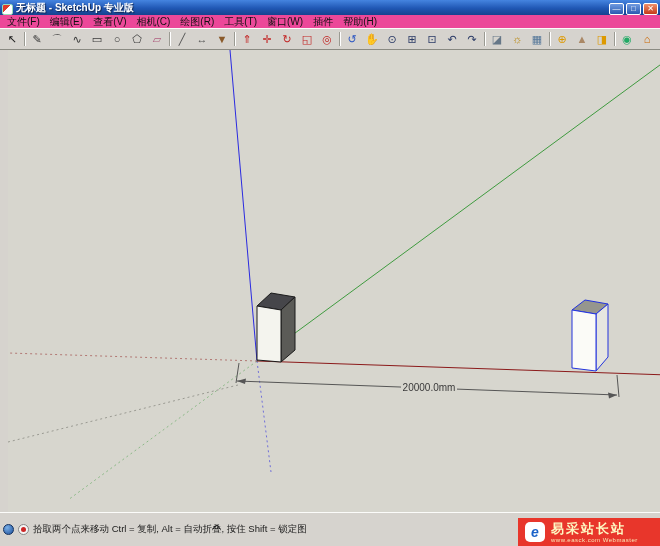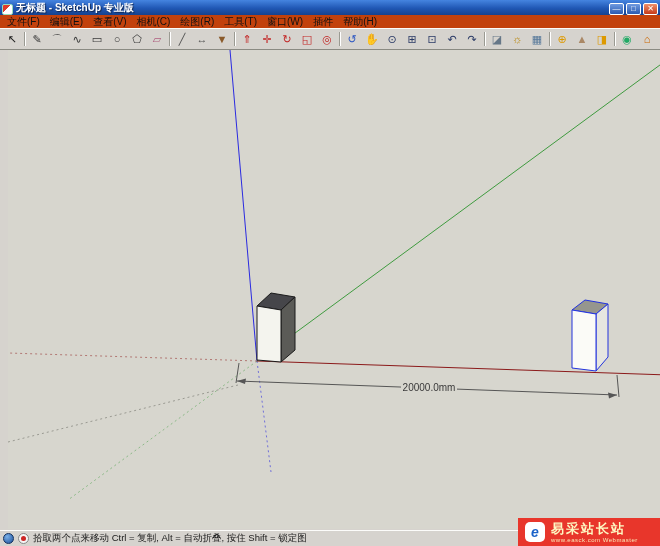--- a/index.html
+++ b/index.html
@@ -20,21 +20,21 @@
   .title-text { color:#fff; font-size:10px; font-weight:bold; flex:1;
     text-shadow:1px 1px 1px #10254e; white-space:nowrap; overflow:hidden; }
   .win-btns { display:flex; gap:2px; flex:0 0 auto; }
   .win-btn { width:15px; height:12px; border:1px solid #fff; border-radius:2px;
     background:linear-gradient(#6f9ae0,#2a5ab0); color:#fff; font-size:8px;
     line-height:10px; text-align:center; box-sizing:border-box; cursor:default; }
   .win-btn.close { background:linear-gradient(#f0906a,#c43a1a); }
   
   .menubar {
     position:absolute; top:15px; left:0; right:0; height:13px;
-    background:#c2410c; display:flex; align-items:center; font-size:10px;
+    background:#ec4899; display:flex; align-items:center; font-size:10px;
     color:#111; padding-left:2px;
   }
   .menu-item { padding:0 5px; white-space:nowrap; }
   
   .toolbar {
     position:absolute; top:28px; left:0; right:0; height:22px;
     background:#d6d3ce; border-top:1px solid #fcfcfa; border-bottom:1px solid #8a8a82;
     box-sizing:border-box; display:flex; align-items:center; padding:0 2px;
   }
   .tool {
@@ -43,21 +43,21 @@
     flex:0 0 auto;
   }
   .tool-sep { width:1px; height:14px; background:#9a9a92; box-shadow:1px 0 0 #fff;
     margin:0 2px; flex:0 0 auto; }
   
   .viewport { position:absolute; top:50px; left:8px; width:660px; height:479px;
     background:#d7d6ce; }
   .viewport svg { display:block; }
   
   .statusbar {
-    position:absolute; left:0; right:0; bottom:0; height:16px;
+    position:absolute; left:0; right:0; bottom:0; height:34px;
     background:#d6d3ce; border-top:1px solid #fcfcfa;
     display:flex; align-items:center; gap:4px; padding:0 3px; box-sizing:border-box;
     font-size:9.5px; color:#1a1a1a; white-space:nowrap;
   }
   .s-icon { width:11px; height:11px; border-radius:50%; display:inline-block;
     box-sizing:border-box; flex:0 0 auto; }
   .s-icon.geo { background:radial-gradient(circle at 35% 30%,#7ab0e8,#1c4f9a);
     border:1px solid #12305e; }
   .s-icon.credit { background:#f5f5f5; border:1px solid #888; position:relative; }
   .s-icon.credit::after { content:""; position:absolute; inset:2px;

